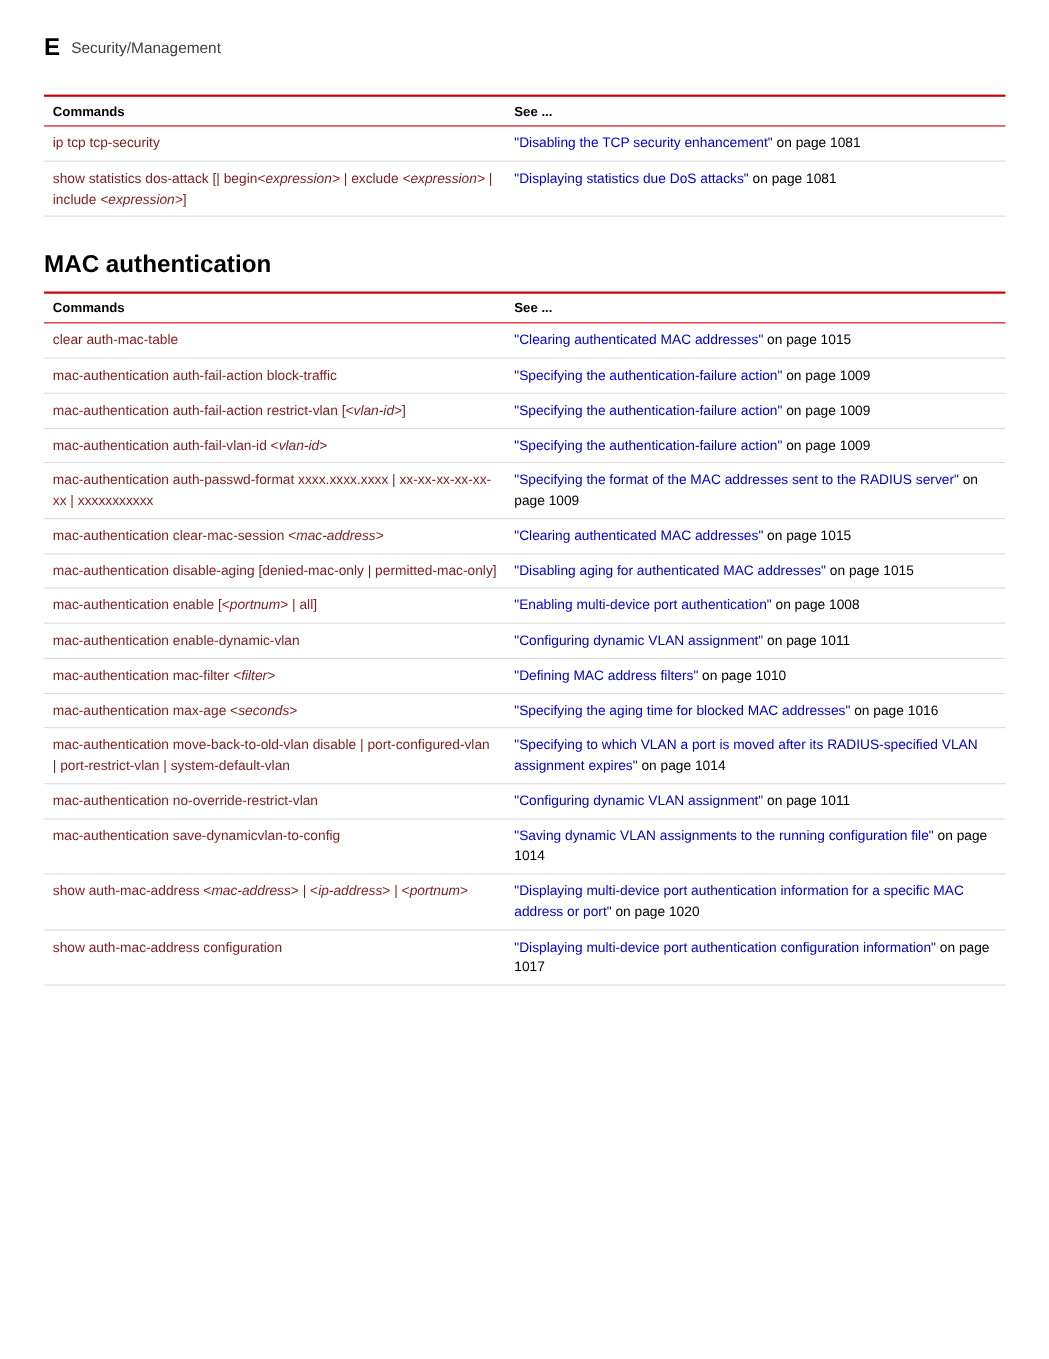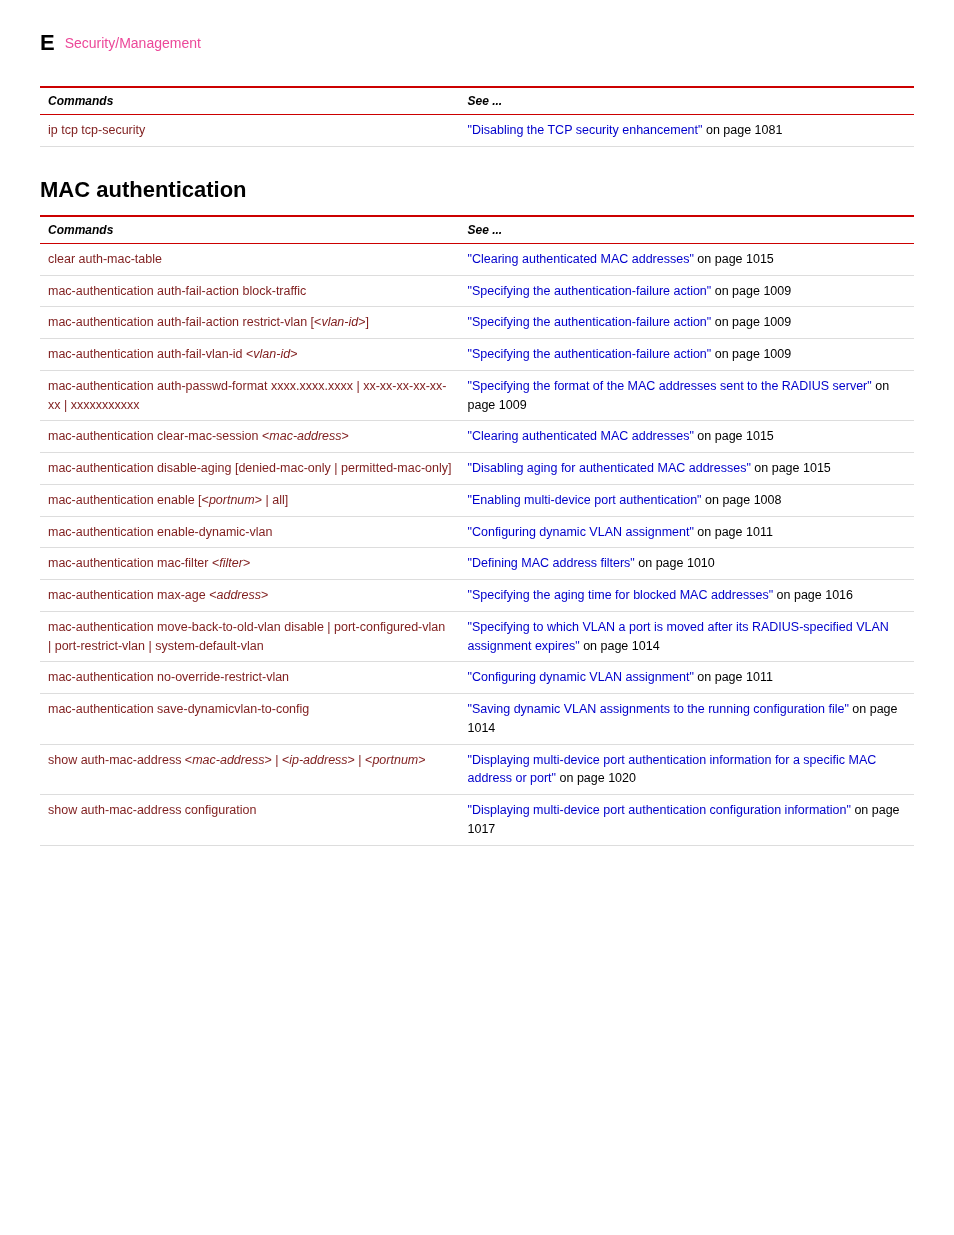--- a/index.html
+++ b/index.html
@@ -16,37 +16,36 @@
       align-items: center;
       margin-bottom: 30px;
     }
     .page-header-letter {
       font-size: 22px;
       font-weight: bold;
       margin-right: 10px;
     }
     .page-header-title {
       font-size: 14px;
-      color: #ec4899;
+      color: #404040;
     }
     .section-title {
       font-size: 22px;
       font-weight: bold;
       margin-bottom: 12px;
       margin-top: 4px;
     }
     table {
       width: 100%;
       border-collapse: collapse;
       margin-bottom: 20px;
     }
     thead tr {
       border-top: 2px solid #cc0000;
       border-bottom: 1px solid #cc0000;
-      font-style: italic;
     }
     thead th {
       text-align: left;
       font-weight: bold;
       font-size: 12px;
       padding: 6px 8px;
       background: #fff;
     }
     tbody tr {
       border-bottom: 1px solid #ddd;
@@ -90,20 +89,26 @@
       <th>See ...</th>
     </tr>
   </thead>
   <tbody>
     <tr>
       <td>ip tcp tcp-security</td>
       <td>
         <span class="link-text">"Disabling the TCP security enhancement"</span> on page 1081
       </td>
     </tr>
+    <tr>
+      <td>show statistics dos-attack [| begin<em>&lt;expression&gt;</em> | exclude <em>&lt;expression&gt;</em> | include <em>&lt;expression&gt;</em>]</td>
+      <td>
+        <span class="link-text">"Displaying statistics due DoS attacks"</span> on page 1081
+      </td>
+    </tr>
   </tbody>
 </table>
 
 <div class="section-title">MAC authentication</div>
 
 <table>
   <thead>
     <tr>
       <th>Commands</th>
       <th>See ...</th>
@@ -164,21 +169,21 @@
         <span class="link-text">"Configuring dynamic VLAN assignment"</span> on page 1011
       </td>
     </tr>
     <tr>
       <td>mac-authentication mac-filter &lt;<em>filter</em>&gt;</td>
       <td>
         <span class="link-text">"Defining MAC address filters"</span> on page 1010
       </td>
     </tr>
     <tr>
-      <td>mac-authentication max-age &lt;<em>address</em>&gt;</td>
+      <td>mac-authentication max-age &lt;<em>seconds</em>&gt;</td>
       <td>
         <span class="link-text">"Specifying the aging time for blocked MAC addresses"</span> on page 1016
       </td>
     </tr>
     <tr>
       <td>mac-authentication move-back-to-old-vlan disable | port-configured-vlan | port-restrict-vlan | system-default-vlan</td>
       <td>
         <span class="link-text">"Specifying to which VLAN a port is moved after its RADIUS-specified VLAN assignment expires"</span> on page 1014
       </td>
     </tr>

